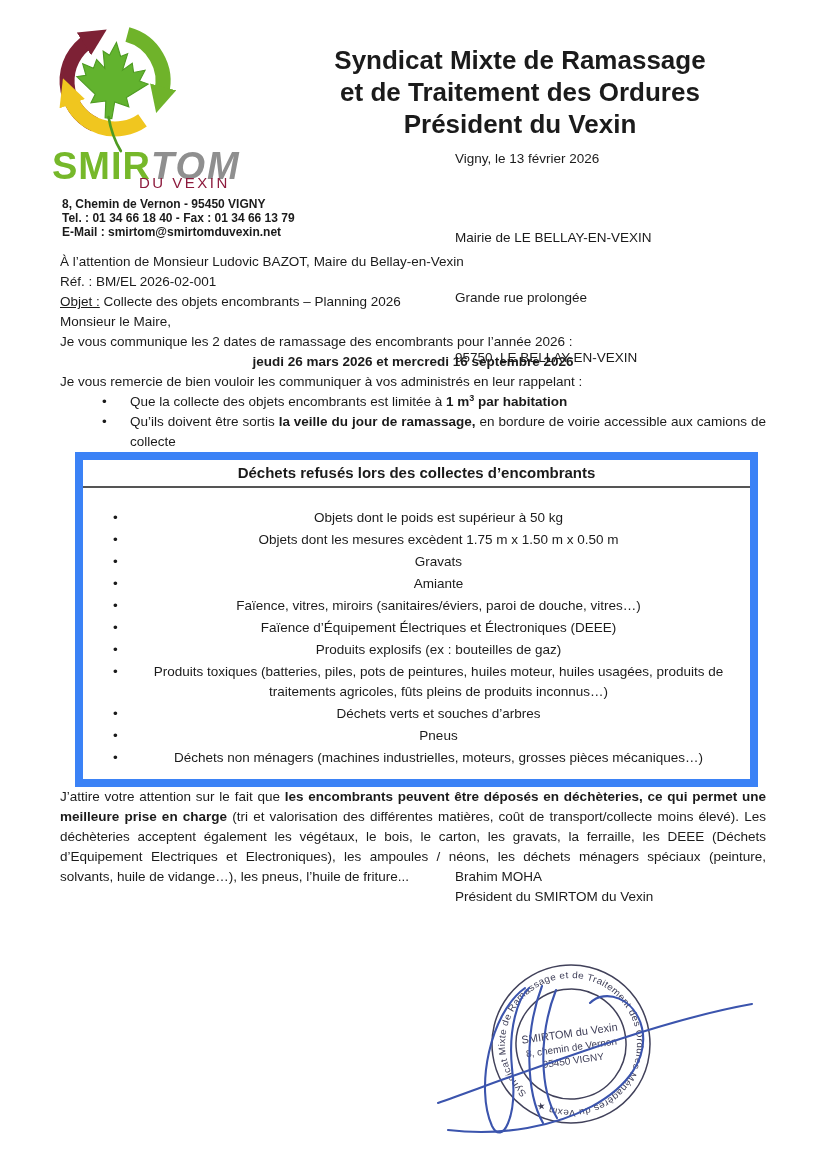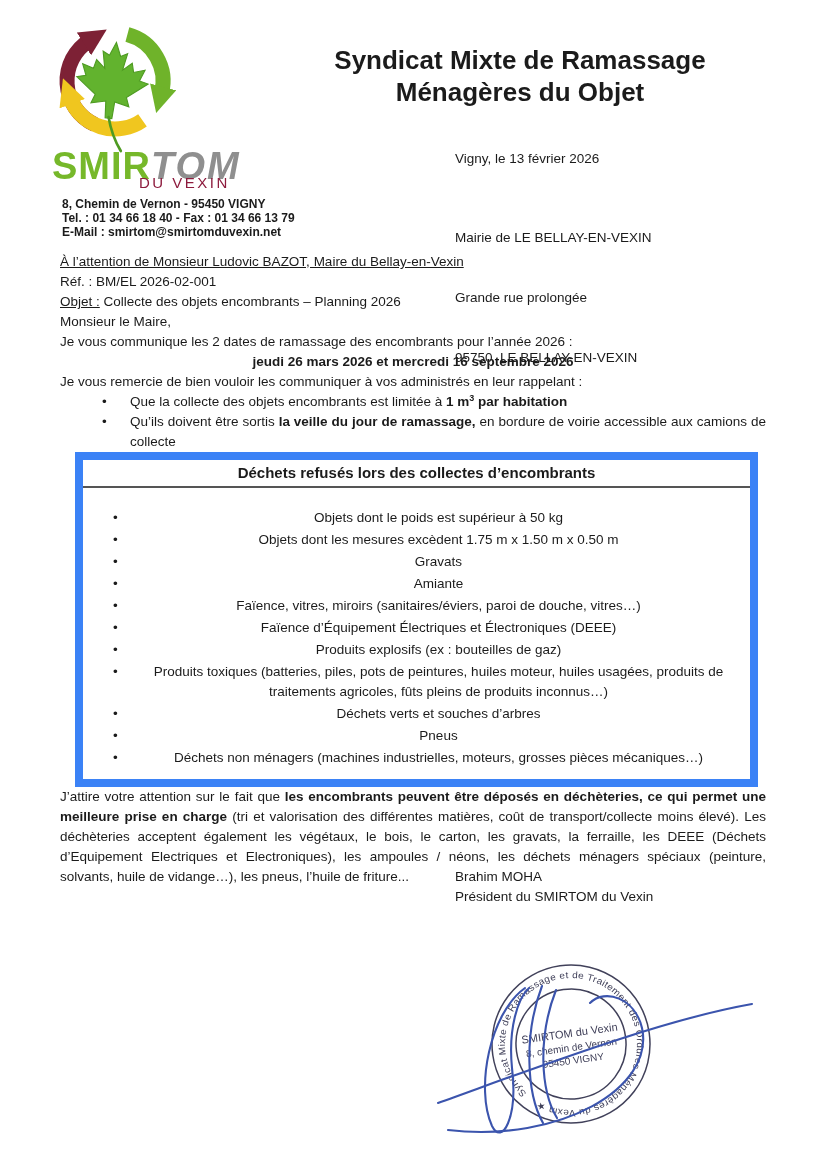--- a/index.html
+++ b/index.html
@@ -27,21 +27,21 @@
   .brand .b2{color:var(--logo-gray);font-style:italic;font-weight:600;letter-spacing:2px;}
   .brand-sub{position:absolute;left:139px;top:174px;font-size:15px;letter-spacing:2.5px;color:var(--logo-darkred);font-weight:500;}
   .contact{position:absolute;left:62px;top:198px;font-size:12px;font-weight:bold;line-height:13.8px;}
   
   .title-block{position:absolute;left:285px;top:44px;width:470px;text-align:center;font-weight:bold;font-size:26px;line-height:32px;}
   .date-line{position:absolute;left:455px;top:151px;font-size:13.5px;}
   .recipient{position:absolute;left:455px;top:188px;font-size:13.5px;line-height:20px;white-space:pre-wrap;}
   
   .body{position:absolute;left:60px;top:252px;width:706px;font-size:13.5px;line-height:20px;}
   .body p{margin:0;}
-  .mt4{margin-top:4px;text-decoration:underline;}  .mt14{margin-top:14px;} .mt6{margin-top:6px;}
+  .mt4{margin-top:4px;}  .mt14{margin-top:14px;} .mt6{margin-top:6px;}
   .mt5{margin-top:5px;}  .mt3{margin-top:3px;}  .mt12{margin-top:12px;} .mt15{margin-top:15px;}
   .u{text-decoration:underline;}
   .center-bold{text-align:center;font-weight:bold;}
   .just{text-align:justify;}
   ul.plain{margin:0;padding:0;list-style:none;}
   ul.plain>li{position:relative;padding-left:70px;}
   ul.plain>li::before{content:"\2022";position:absolute;left:42px;top:0;}
   sup{font-size:9px;vertical-align:super;line-height:0;}
   
   .refused-box{margin-left:15px;margin-right:8px;border:8px solid #3b82f6;}
@@ -87,21 +87,22 @@
   <div class="brand-sub">DU VEXIN</div>
 
   <div class="contact">
     <div>8, Chemin de Vernon - 95450 VIGNY</div>
     <div>Tel. : 01 34 66 18 40 - Fax : 01 34 66 13 79</div>
     <div>E-Mail : smirtom@smirtomduvexin.net</div>
   </div>
 
   <div class="title-block">
     <div>Syndicat Mixte de Ramassage</div>
-    <div>Ménagères du Objet</div>
+    <div>et de Traitement des Ordures</div>
+    <div>Président du Vexin</div>
   </div>
 
   <div class="date-line">Vigny, le 13 février 2026</div>
   <div class="recipient">
     <div>Mairie de LE BELLAY-EN-VEXIN</div>
     <div>Grande rue prolongée</div>
     <div>95750  LE BELLAY-EN-VEXIN</div>
   </div>
 
   <div class="body">

